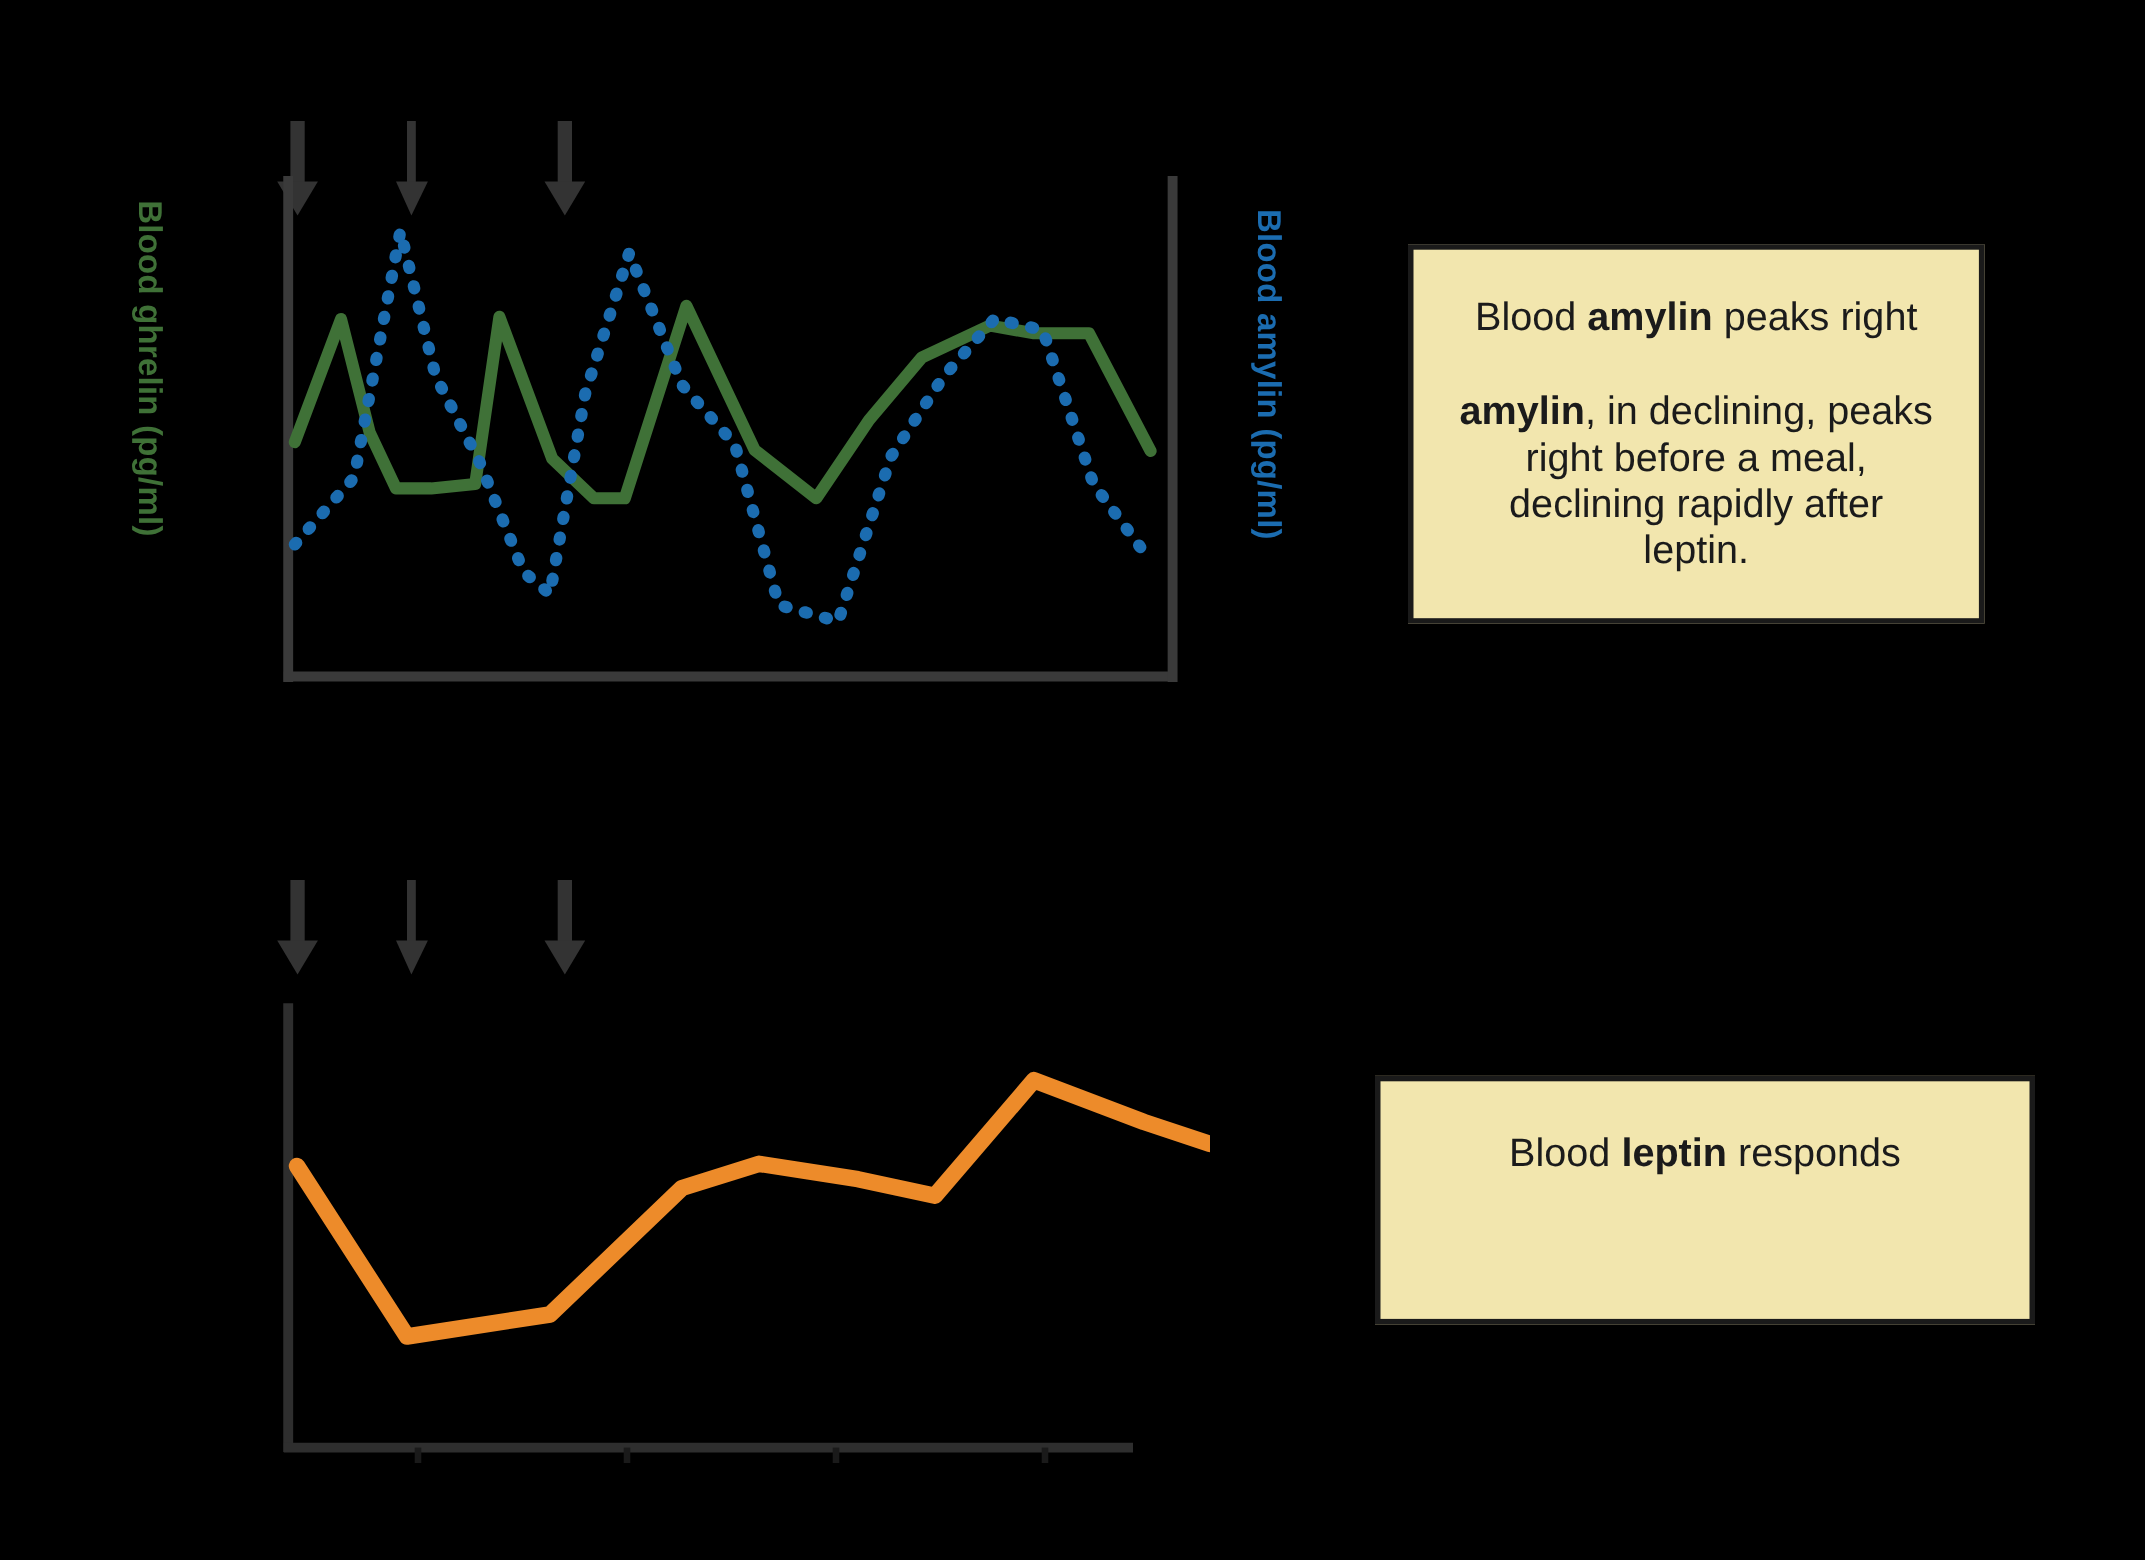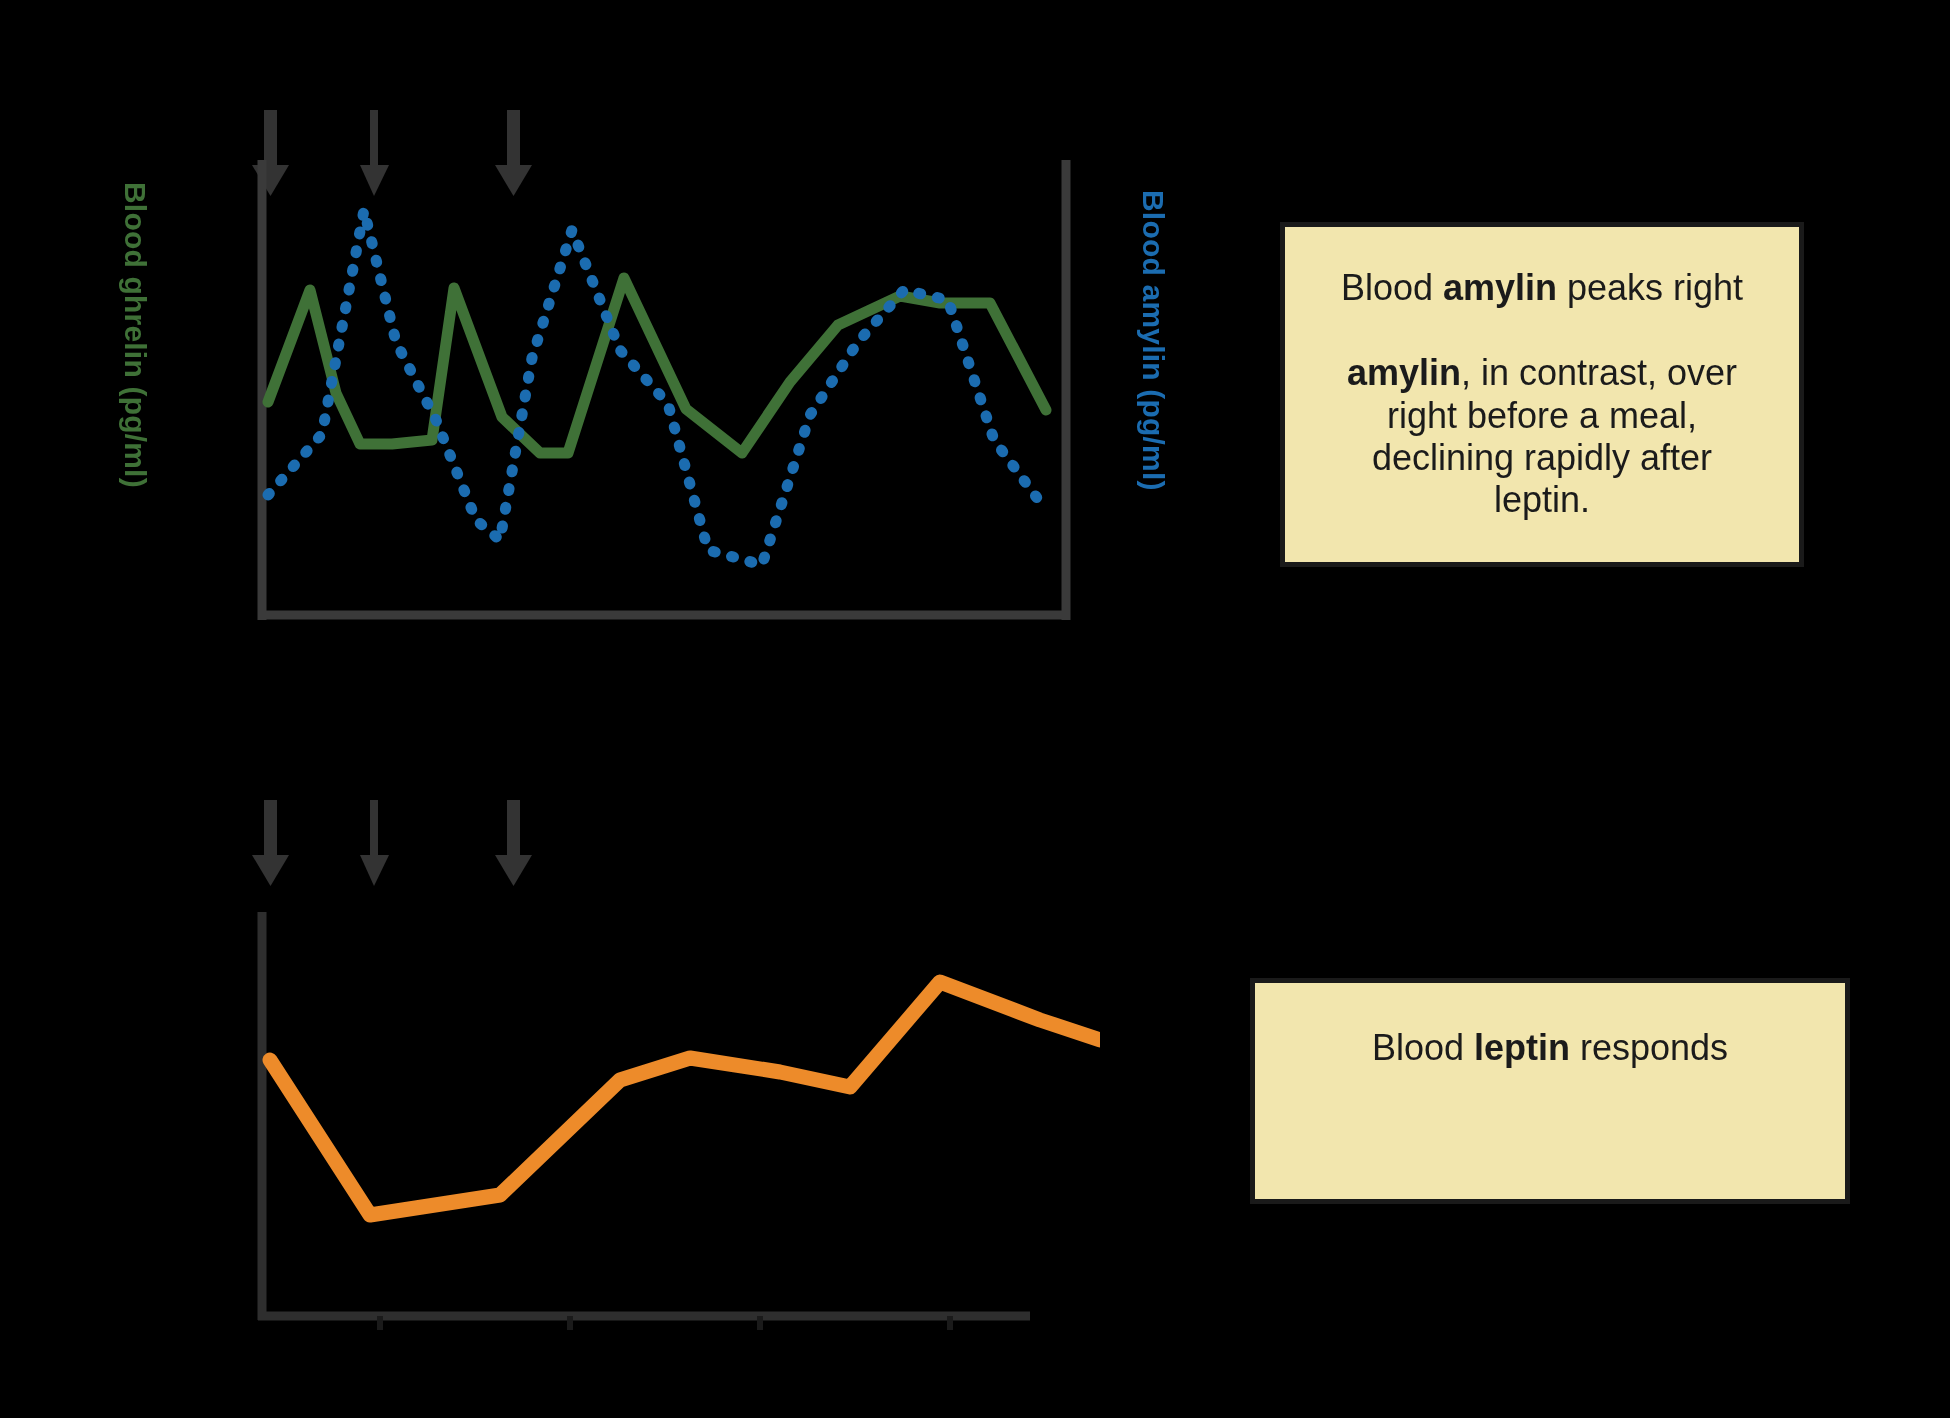--- a/index.html
+++ b/index.html
@@ -106,21 +106,21 @@
       </g>
 
       <polyline fill="none" stroke="#ED8B2A" stroke-width="15" stroke-linejoin="round" stroke-linecap="round" points="70,260 170,415 300,395 420,280 490,258 580,272 650,287 740,182 840,220 900,240"></polyline>
     </svg>
   </div>
 
   <div class="callout" style="left:1280px;top:222px;width:524px;height:345px;">
     <p>
       <span>Blood </span><b>amylin</b><span> peaks right</span><br>
       <br>
-      <b>amylin</b><span>, in contrast, over</span><br>
+      <b>amylin</b><span>, in declining, peaks</span><br>
       <span>right before a meal,</span><br>
       <span>declining rapidly after</span><br>
       <span>leptin.</span>
     </p>
   </div>
 
   <div class="callout" style="left:1250px;top:978px;width:600px;height:226px;">
     <p>
       <span>Blood </span><b>leptin</b><span> responds</span><br>
       <br>

